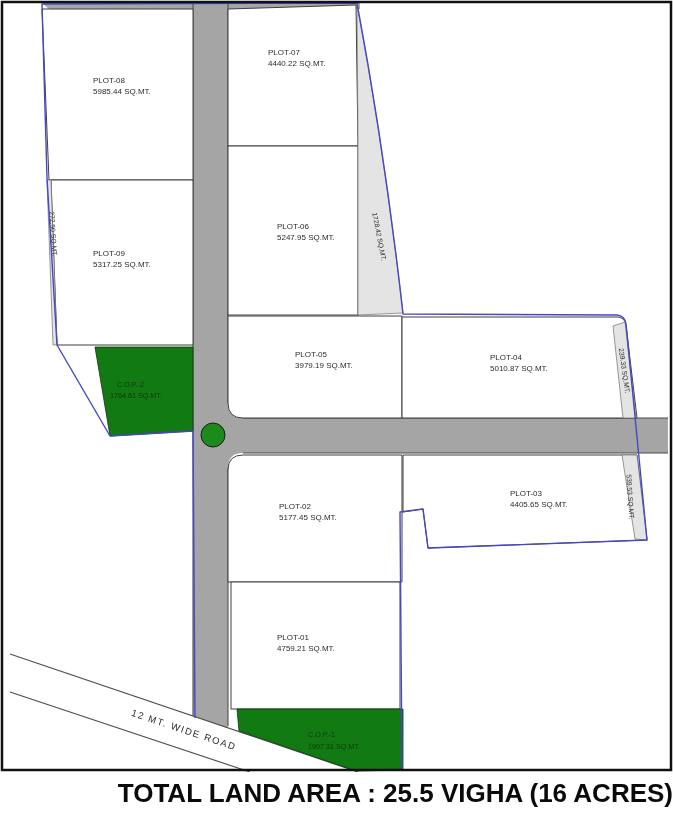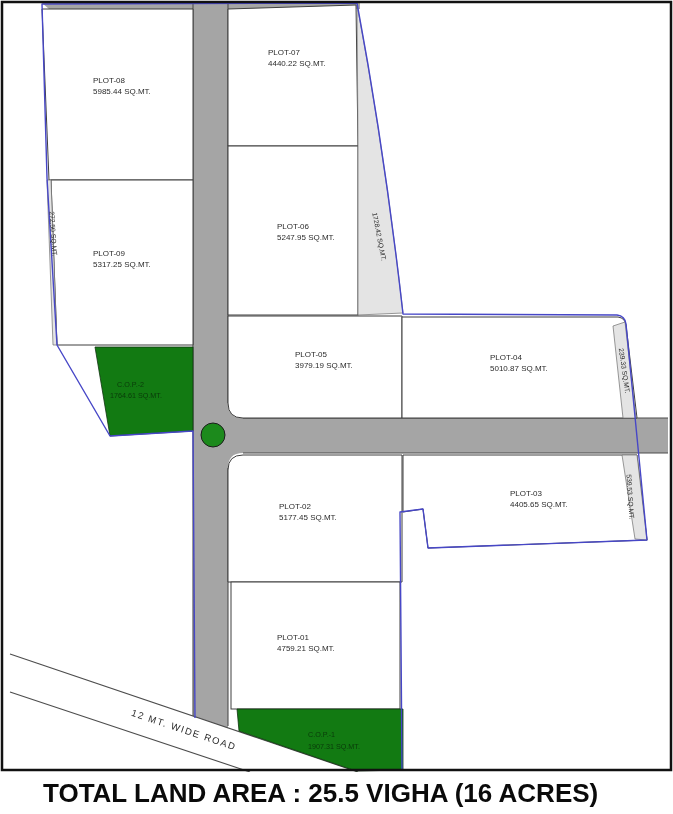--- a/index.html
+++ b/index.html
@@ -15,22 +15,22 @@
   .road-edge{stroke:#4d4d4d;stroke-width:1.1;fill:none;}
   .green{fill:#127a12;stroke:#123312;stroke-width:0.8;}
   .blue{fill:none;stroke:#4747c7;stroke-width:1.4;stroke-linejoin:round;}
   .lbl{font-size:8px;fill:#2b2b2b;}
   .vlbl{font-size:6.8px;fill:#2b2b2b;text-anchor:middle;}
   .glbl{font-size:7.2px;fill:#0a3a0a;}
   .roadlbl{font-size:9.5px;fill:#2b2b2b;letter-spacing:1.5px;text-anchor:middle;}
   .frame{fill:none;stroke:#111111;stroke-width:2.5;}
   .title-bar{
     position:absolute;left:0;top:772px;width:673px;height:42px;
-    display:flex;align-items:center;justify-content:flex-start;
-    padding-left:43px;box-sizing:border-box;
+    display:flex;align-items:center;justify-content:flex-end;
+    padding-left:17px;box-sizing:border-box;
   }
   .title-text{
     font-size:26px;font-weight:700;color:#0a0a0a;letter-spacing:0px;white-space:nowrap;
   }
 </style>
 </head>
 <body>
 
 <div class="page">
   <div class="plan-wrap">

